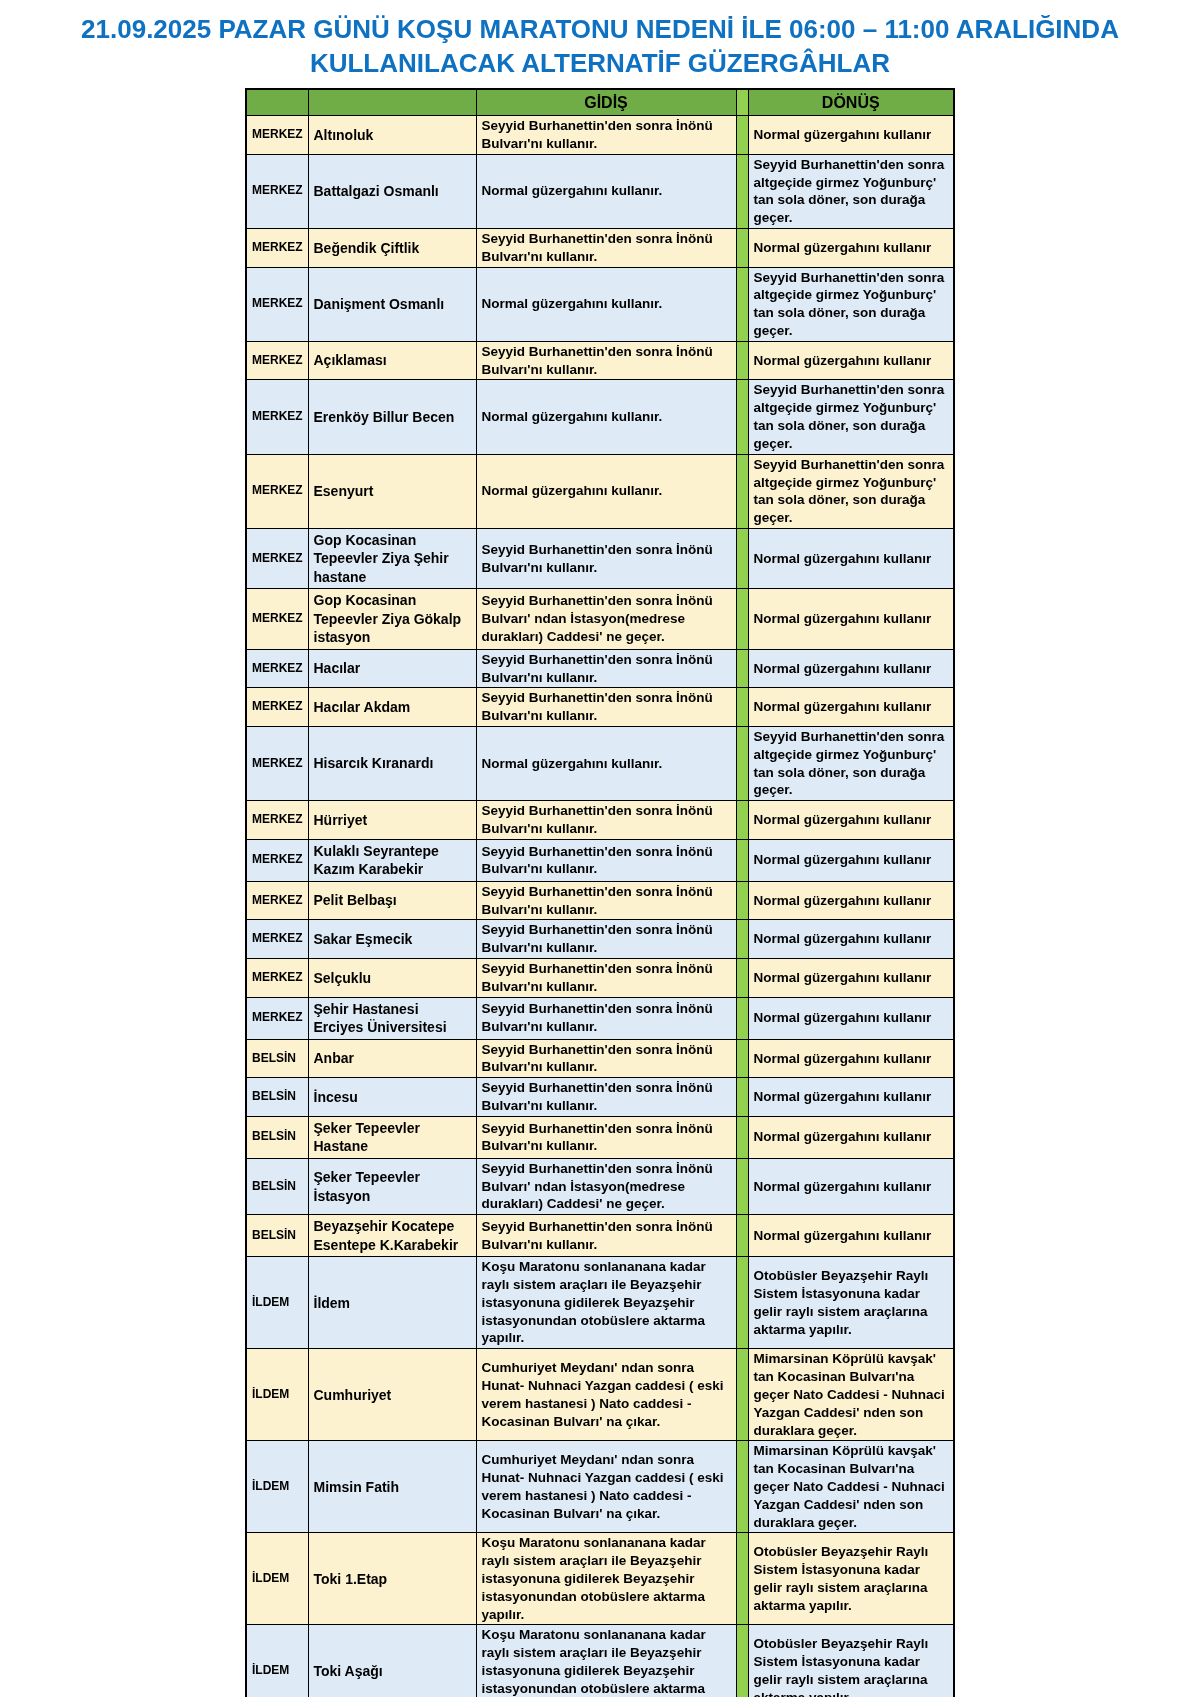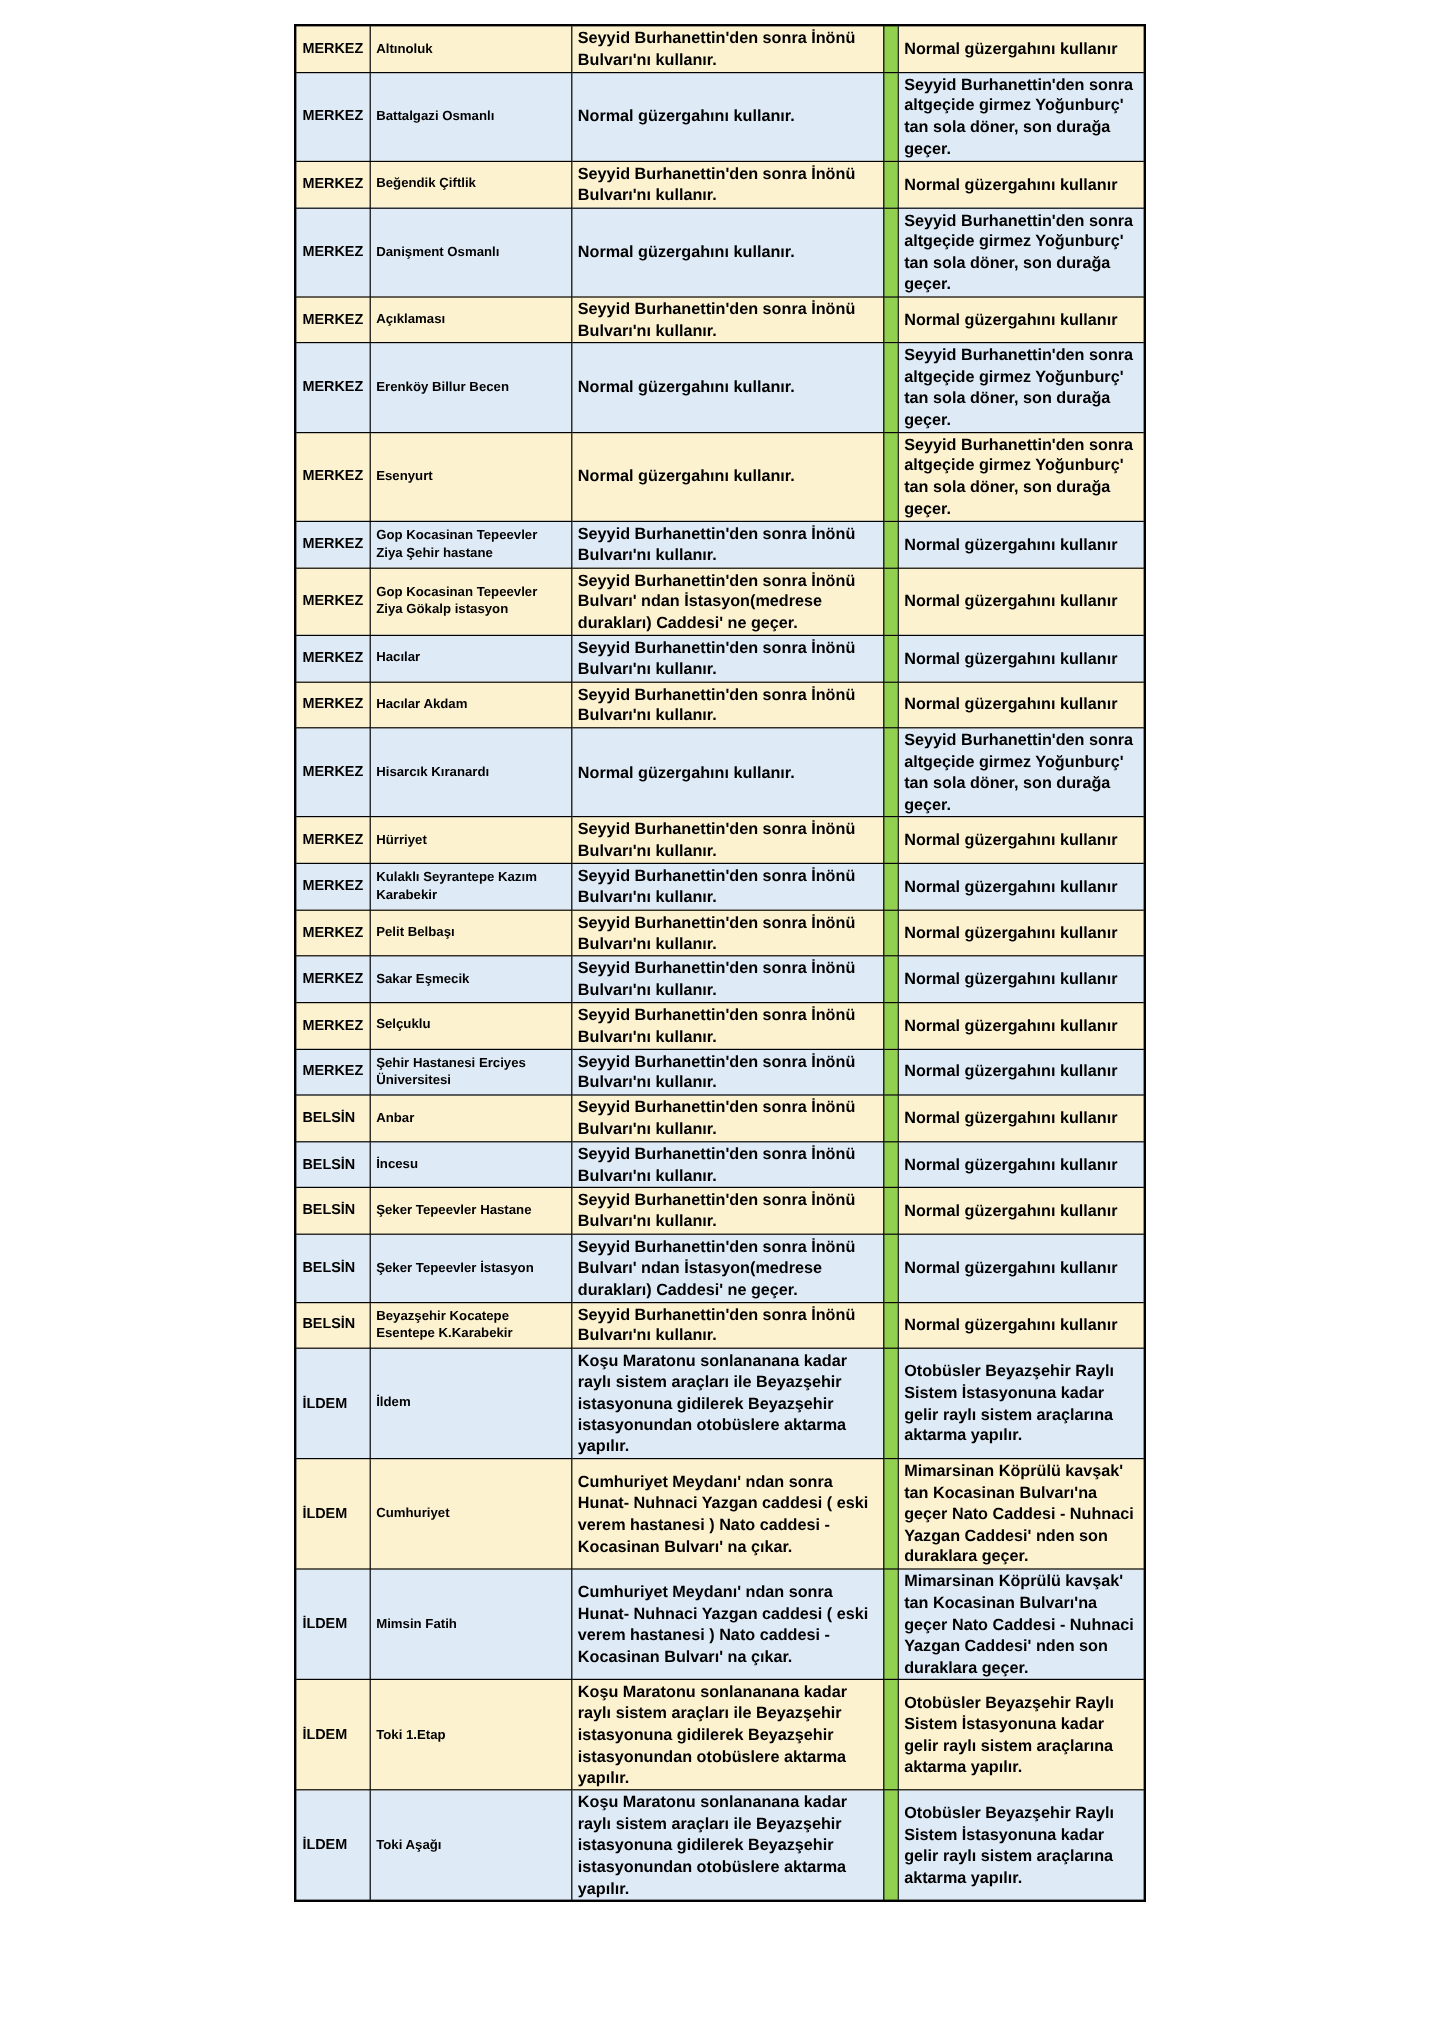--- a/index.html
+++ b/index.html
@@ -49,38 +49,49 @@
     font-size: 16px;
   }
   .sep {
     background: var(--sep-green, #92D050) !important;
     padding: 0;
   }
   tr.cream td { background: var(--row-cream, #FDF2CF); }
   tr.blue  td { background: var(--row-blue,  #DEEAF6); }
   tr.cream td.sep, tr.blue td.sep { background: var(--sep-green, #92D050) !important; }
   td.c-bolge { font-size: 12px; white-space: nowrap; }
-  td.c-hat   { font-size: 11px; }
+  td.c-hat   { font-size: 14px; }
   td.c-gidis, td.c-donus { padding: 1px 5px; }
 </style>
 </head>
 <body>
 
 <div class="page">
 
+  <div class="title">
+    <div>21.09.2025 PAZAR GÜNÜ KOŞU MARATONU NEDENİ İLE 06:00 – 11:00 ARALIĞINDA</div>
+    <div>KULLANILACAK ALTERNATİF GÜZERGÂHLAR</div>
+  </div>
 
   <table class="routes">
     <colgroup>
       <col style="width:62px">
       <col style="width:168px">
       <col style="width:260px">
       <col style="width:12px">
       <col style="width:206px">
     </colgroup>
     <thead>
+      <tr>
+        <th></th>
+        <th></th>
+        <th class="group">GİDİŞ</th>
+        <th class="sep"></th>
+        <th class="group">DÖNÜŞ</th>
+      </tr>
     </thead>
     <tbody id="rows">
         <tr class="cream">
           <td class="c-bolge">MERKEZ</td>
           <td class="c-hat">Altınoluk</td>
           <td class="c-gidis">Seyyid Burhanettin'den sonra İnönü Bulvarı'nı kullanır.</td>
           <td class="sep"></td>
           <td class="c-donus">Normal güzergahını kullanır</td>
         </tr>
         <tr class="blue">

